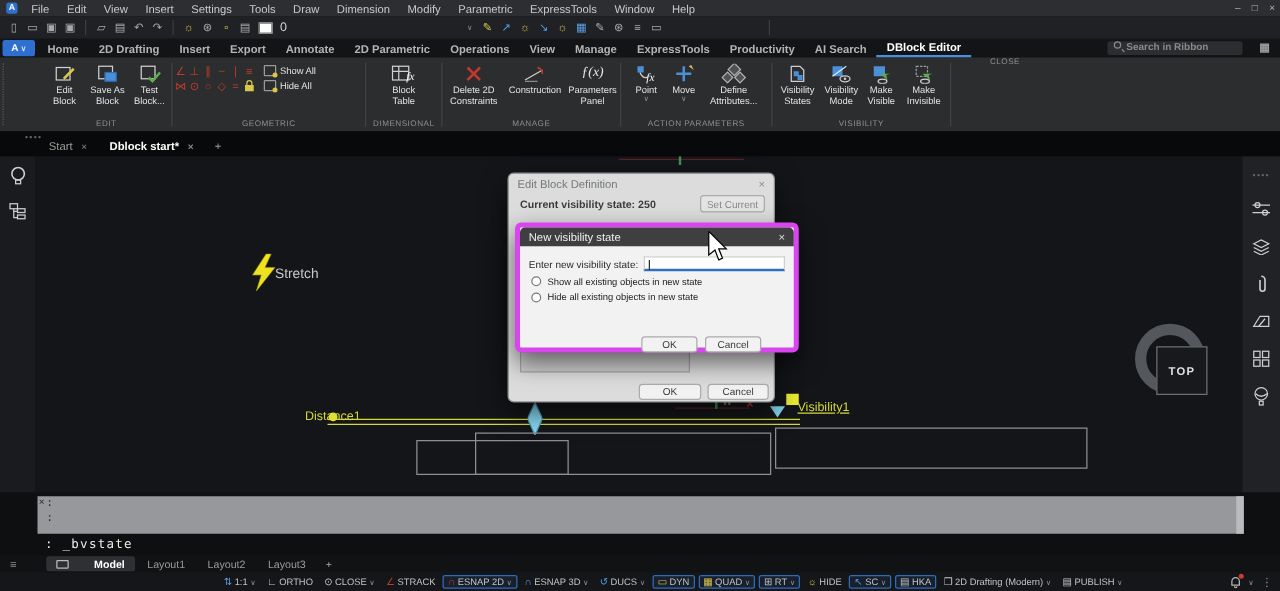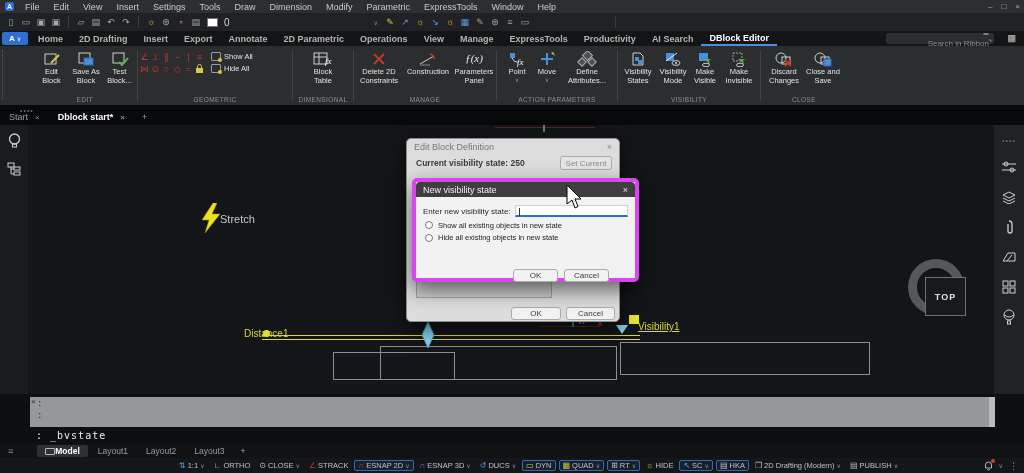--- a/index.html
+++ b/index.html
@@ -32,21 +32,21 @@
   .yel { color:#d9c64a; } .blu { color:#5a9de0; } .red { color:#c0392b; }
 
   
   .ribtabs { position:absolute; top:31px; left:0; width:1024px; height:15px; background:#121416;
     display:flex; align-items:stretch; font-size:9px; font-weight:bold; color:#b4b4b4; z-index:10;}
   .appbtn { width:26px; background:#2f6fd0; display:flex; align-items:center; justify-content:center;
     gap:2px; color:#fff; font-size:8px; border-radius:2px; margin:1px 2px; }
   .rtab { padding:0 8px; display:flex; align-items:center; cursor:default; }
   .rtab.active { color:#fff; border-bottom:2px solid #4a8fe0; }
   .ribsearch { position:absolute; right:30px; top:2px; width:108px; height:11px; background:#2b2d30;
-    border-radius:2px; color:#8a8a8a; font-size:8px; font-weight:normal; display:flex; align-items:flex-end; gap:4px; padding:0 5px;flex-direction:column;}
+    border-radius:2px; color:#8a8a8a; font-size:8px; font-weight:bold; display:flex; align-items:flex-start; gap:4px; padding:0 5px;}
   .sglass { width:6px; height:6px; border:1px solid #8a8a8a; border-radius:50%; position:relative; }
   .sglass:after { content:""; position:absolute; width:3px; height:1px; background:#8a8a8a; transform:rotate(45deg); left:5px; top:6px;}
   .ribpanelic { position:absolute; right:8px; top:2px; color:#9a9a9a; font-size:9px; }
 
   
   .ribbon { position:absolute; top:46px; left:0; width:1024px; height:59px; background:#2b2d2f;
     display:flex; align-items:stretch; padding-left:34px; z-index:10; }
   .rgrip { position:absolute; left:2px; top:4px; width:4px; height:50px; border-left:1px dotted #5a5a5a; }
   .rgroup { position:relative; display:flex; flex-direction:column; }
   .rbtns { display:flex; flex:1; align-items:flex-start; justify-content:center; padding-top:3px; }
@@ -60,21 +60,21 @@
     font-size:9px; text-align:center; line-height:12px;}
   .geolock { color:#d9c64a; }
   .sh-rows { display:flex; flex-direction:column; gap:3px; padding-top:1px;}
   .sh-row { display:flex; align-items:center; gap:3px; font-size:7.5px; color:#e2e2e2; }
   .lsic { width:10px; height:9px; border:1px solid #9a9a9a; border-radius:1px; position:relative;}
   .lsic:after { content:""; position:absolute; right:-2px; bottom:-2px; width:4px; height:4px; border-radius:50%; background:#d9c64a;}
   .fxtxt { font-style:italic; font-family:"Liberation Serif",serif; color:#e8e8e8; font-size:11px; }
 
   
   .doctabs { position:absolute; top:105px; left:0; width:1024px; height:20px; background:#08090a;
-    display:flex; align-items:flex-end; font-size:9px; color:#9d9d9d; z-index:10;}
+    display:flex; align-items:flex-end; padding-left:30px; font-size:9px; color:#9d9d9d; z-index:10;}
   .dtab { display:flex; align-items:center; gap:7px; padding:3px 9px; }
   .dtab.active { color:#fff; font-weight:bold; }
   .dtab .x { color:#8b8b8b; font-size:8px; }
   .addtab { padding:3px 8px; color:#9d9d9d; }
   .dgrip { position:absolute; left:20px; top:2px; color:#666; font-size:7px; letter-spacing:1px;}
 
   
   .main { position:absolute; top:125px; left:0; width:1024px; height:269px; background:#131518; }
   .lrail { position:absolute; left:0; top:0; width:28px; height:269px; background:#191b1e; }
   .rrail { position:absolute; right:0; top:0; width:30px; height:269px; background:#202225;
@@ -137,21 +137,21 @@
   .cmdhist { position:absolute; left:30px; top:3px; width:965px; height:30px; background:#96989b; }
   .cmdhist .hline { color:#2e2e2e; font-family:"DejaVu Sans Mono",monospace; font-size:9px; padding-left:7px; line-height:12px;}
   .cmdx { position:absolute; left:31px; top:3px; color:#2a2a2a; font-size:8px; z-index:2;}
   .cmdscroll { position:absolute; right:0; top:0; width:6px; height:30px; background:#b9bbbd; }
   .cmdprompt { position:absolute; left:36px; top:36px; color:#ececec; font-family:"DejaVu Sans Mono",monospace; font-size:10px; letter-spacing:1px;}
 
   
   .laytabs { position:absolute; top:444px; left:0; width:1024px; height:14px; background:#101214;
     display:flex; align-items:center; font-size:8.5px; color:#9a9a9a; gap:2px; padding-left:8px;}
   .burger { color:#8a8a8a; font-size:9px; margin-right:22px; }
-  .ltab { display:flex; align-items:center; gap:0; padding:1px 8px; }
+  .ltab { display:flex; align-items:center; gap:20px; padding:1px 8px; }
   .ltab.active { background:#2e3033; color:#fff; font-weight:bold; border-radius:2px;}
   .ltabic { width:10px; height:7px; border:1px solid #b9b9b9; border-radius:1px;}
   .laddtab { padding:0 6px; color:#aaa; }
 
   
   .statusbar { position:absolute; top:458px; left:0; width:1024px; height:15px; background:#14161a;
     display:flex; align-items:center; font-size:7.5px; color:#c2c2c2; gap:3px; padding-left:176px;}
   .sitem { display:flex; align-items:center; gap:2px; padding:0 3px; height:11px; border-radius:2px; white-space:nowrap;}
   .sitem.boxed { border:1px solid #2e6db5; background:#17202c; }
   .sic { font-size:8px; line-height:10px; }
@@ -449,43 +449,20 @@
               </svg>
           </span>
           <span>Make Invisible</span>
         </div>
       </div>
       <div class="glabel">VISIBILITY</div>
     </div>
     <div class="gdiv"></div>
 
     <div class="rgroup" style="width:84px">
-      <div class="rbtns">
-        <div class="rbtn" style="width:38px">
-          <span class="ricon">
-            <svg width="20" height="16">
-                <circle cx="7" cy="7" r="5" fill="none" stroke="#cfcfcf"></circle>
-                <rect x="8" y="6" width="8" height="7" fill="none" stroke="#cfcfcf"></rect>
-                <line x1="11" y1="9" x2="17" y2="15" stroke="#c0392b" stroke-width="2"></line>
-                <line x1="17" y1="9" x2="11" y2="15" stroke="#c0392b" stroke-width="2"></line>
-              </svg>
-          </span>
-          <span>Discard Changes</span>
-        </div>
-        <div class="rbtn" style="width:40px">
-          <span class="ricon">
-            <svg width="20" height="16">
-                <circle cx="7" cy="7" r="5" fill="none" stroke="#cfcfcf"></circle>
-                <rect x="8" y="6" width="8" height="7" fill="none" stroke="#cfcfcf"></rect>
-                <rect x="11" y="8" width="7" height="7" fill="#4a90d9" stroke="#2e6db5"></rect>
-              </svg>
-          </span>
-          <span>Close and Save</span>
-        </div>
-      </div>
       <div class="glabel">CLOSE</div>
     </div>
   </div>
 
   <div class="doctabs">
     <span class="dgrip">••••</span>
     <span class="dtab">
       <span>Start</span>
       <span class="x">×</span>
     </span>

